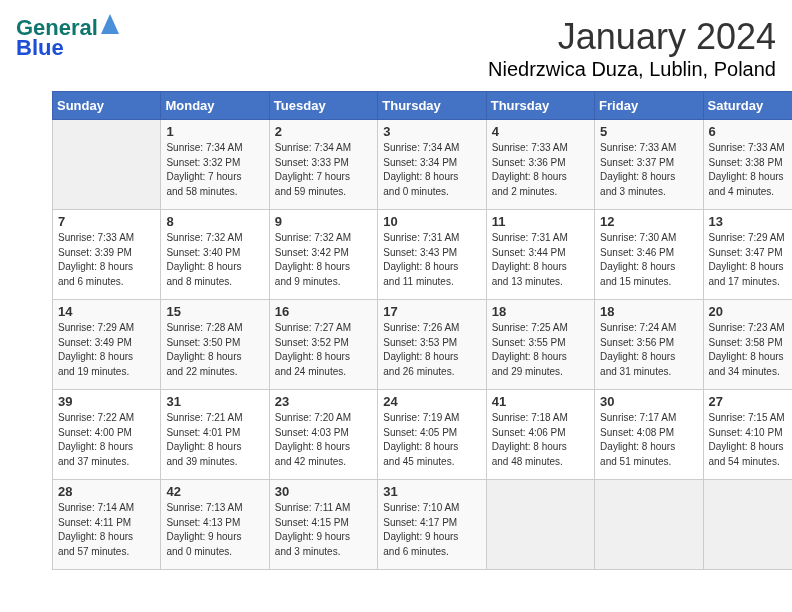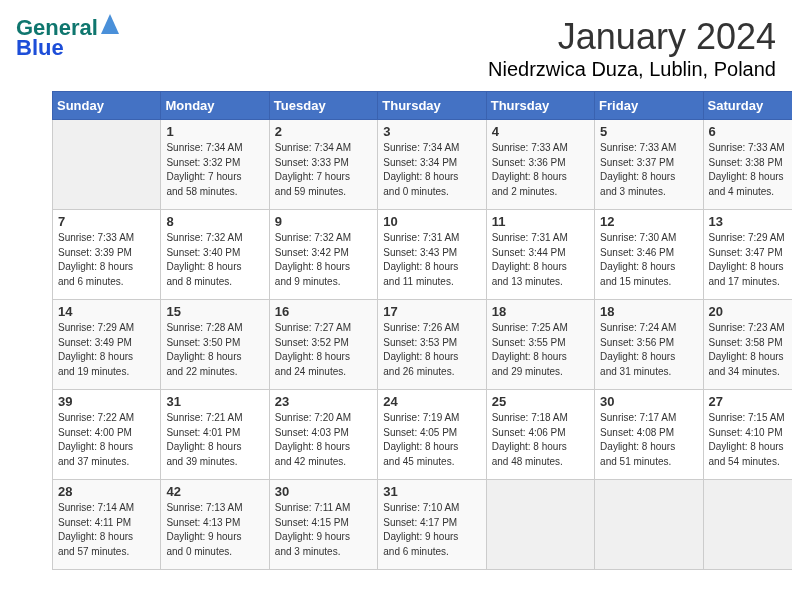--- a/index.html
+++ b/index.html
@@ -217,21 +217,21 @@
         </td>
         <td>
           <div class="day-number">23</div>
           <div class="day-info">Sunrise: 7:20 AM<br>Sunset: 4:03 PM<br>Daylight: 8 hours<br>and 42 minutes.</div>
         </td>
         <td>
           <div class="day-number">24</div>
           <div class="day-info">Sunrise: 7:19 AM<br>Sunset: 4:05 PM<br>Daylight: 8 hours<br>and 45 minutes.</div>
         </td>
         <td>
-          <div class="day-number">25</div>
+          <div class="day-number">41</div>
           <div class="day-info">Sunrise: 7:18 AM<br>Sunset: 4:06 PM<br>Daylight: 8 hours<br>and 48 minutes.</div>
         </td>
         <td>
           <div class="day-number">30</div>
           <div class="day-info">Sunrise: 7:17 AM<br>Sunset: 4:08 PM<br>Daylight: 8 hours<br>and 51 minutes.</div>
         </td>
         <td>
           <div class="day-number">27</div>
           <div class="day-info">Sunrise: 7:15 AM<br>Sunset: 4:10 PM<br>Daylight: 8 hours<br>and 54 minutes.</div>
         </td>

